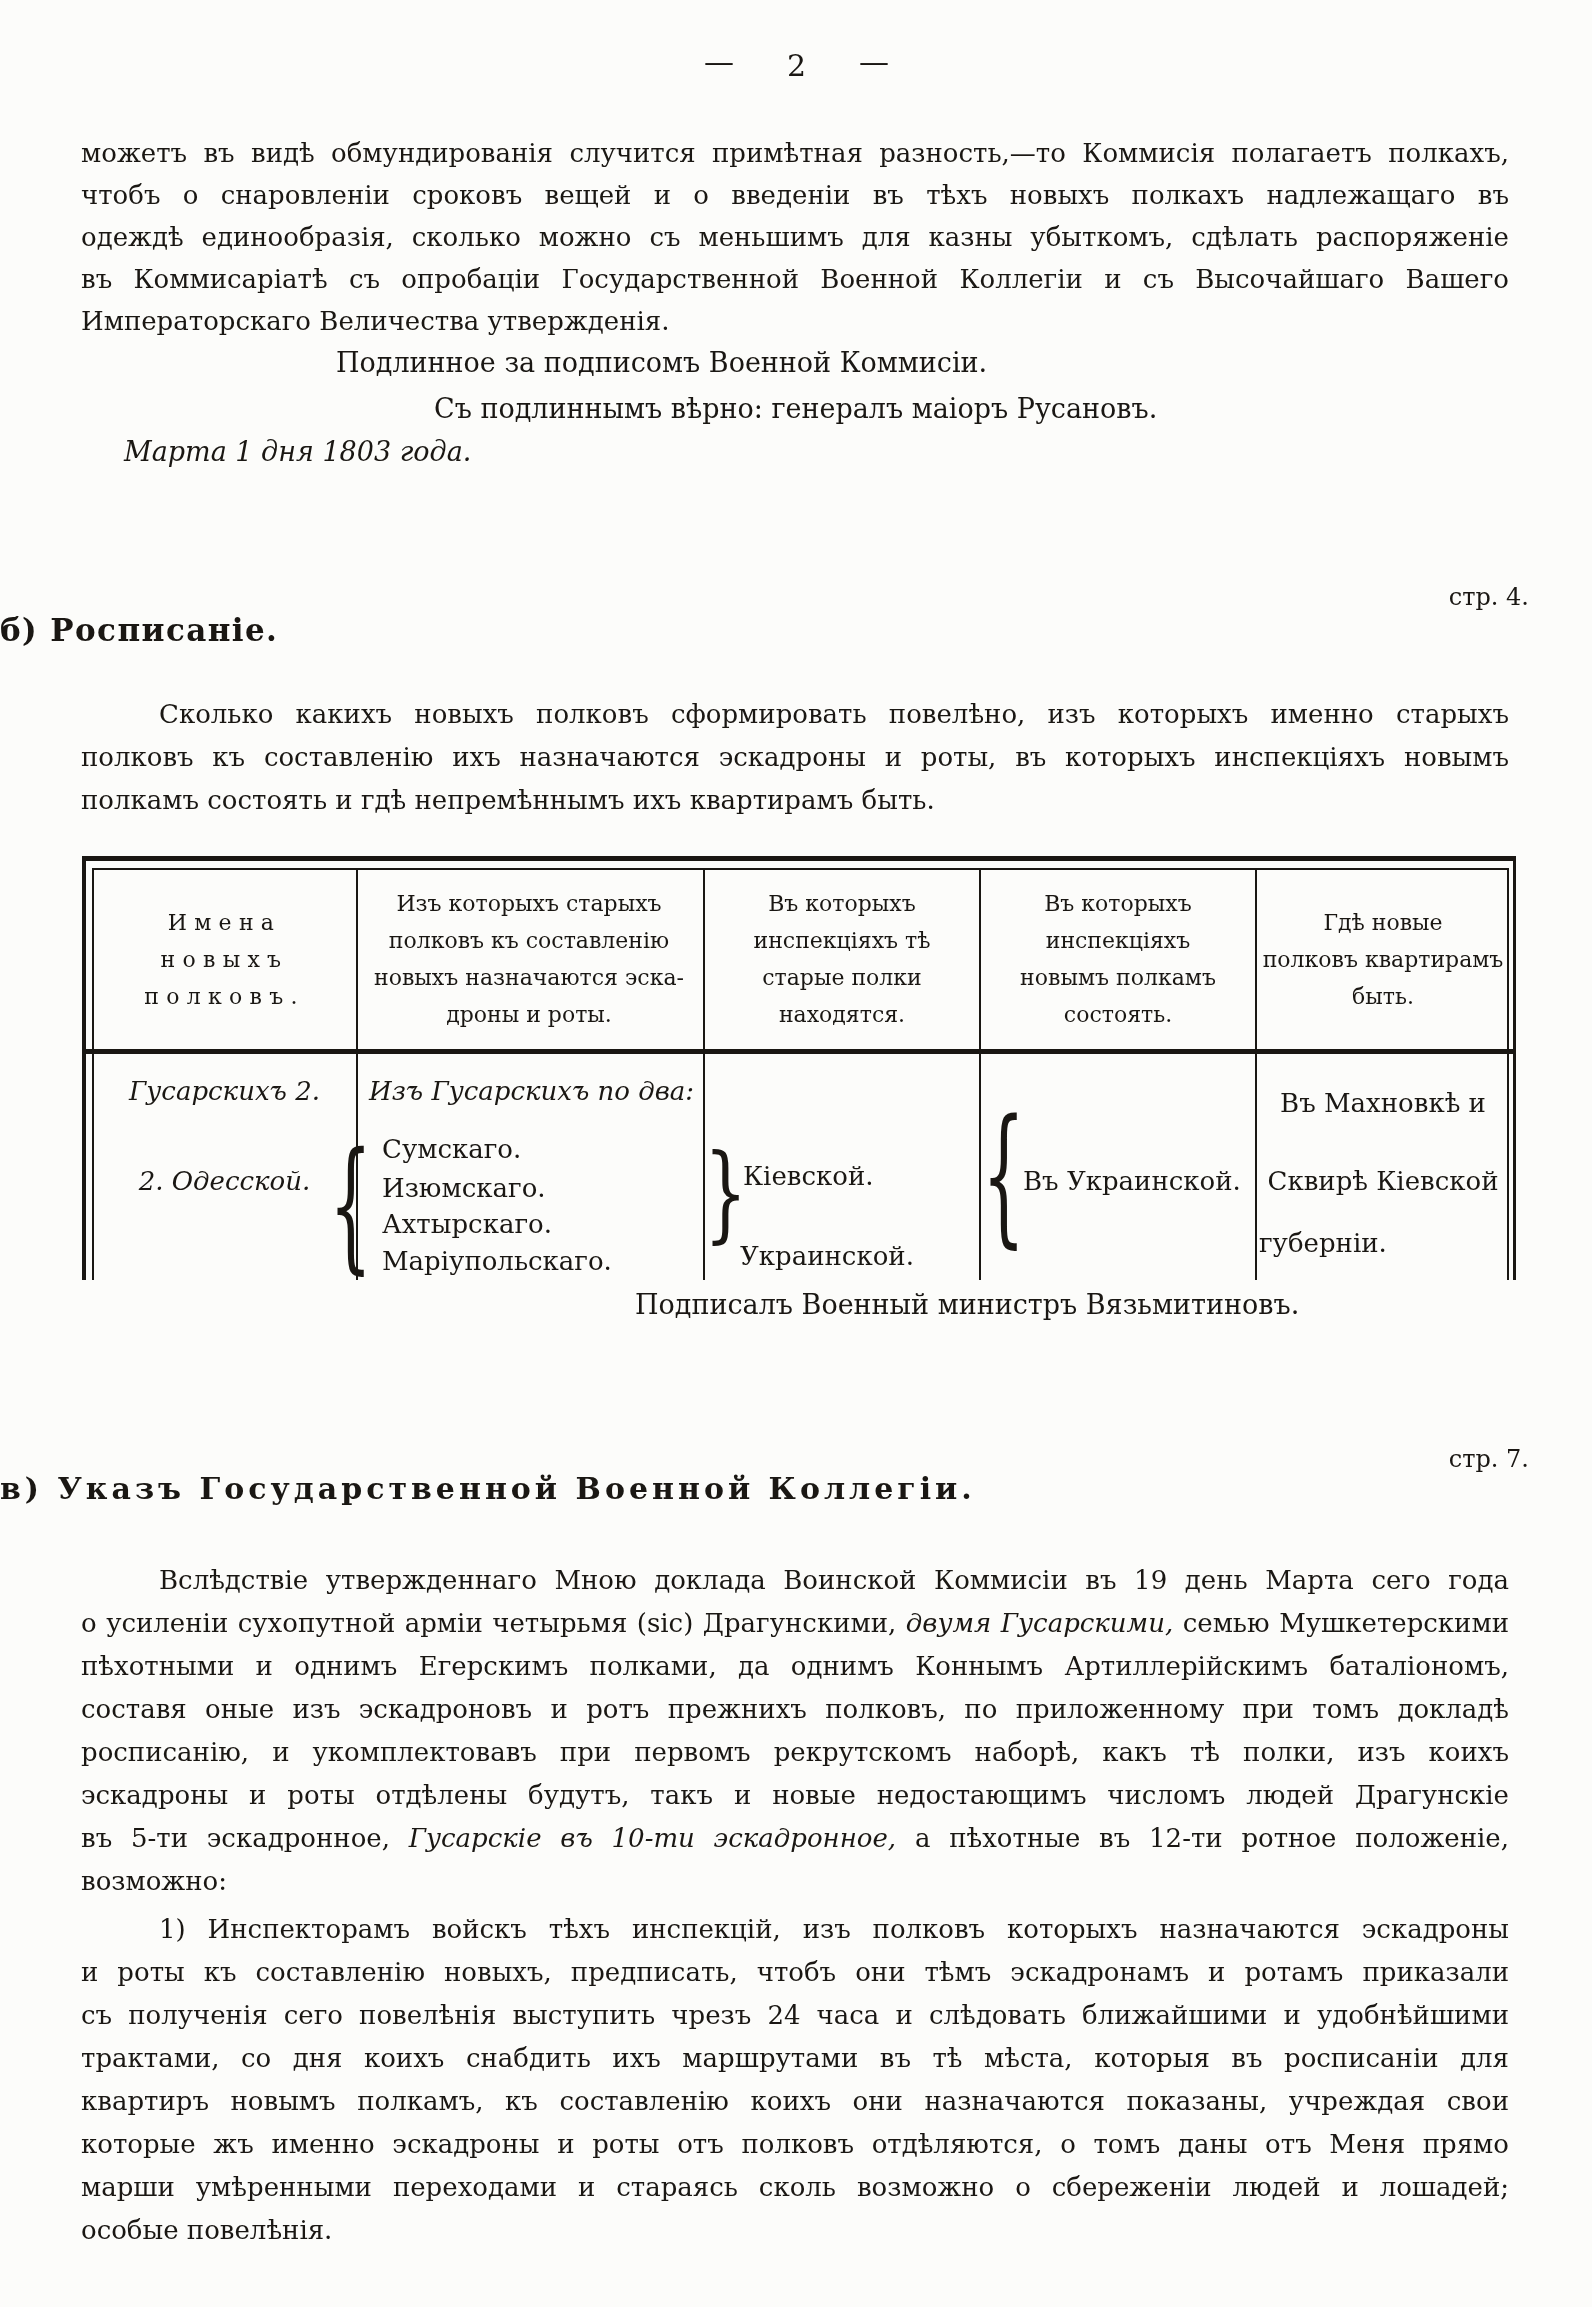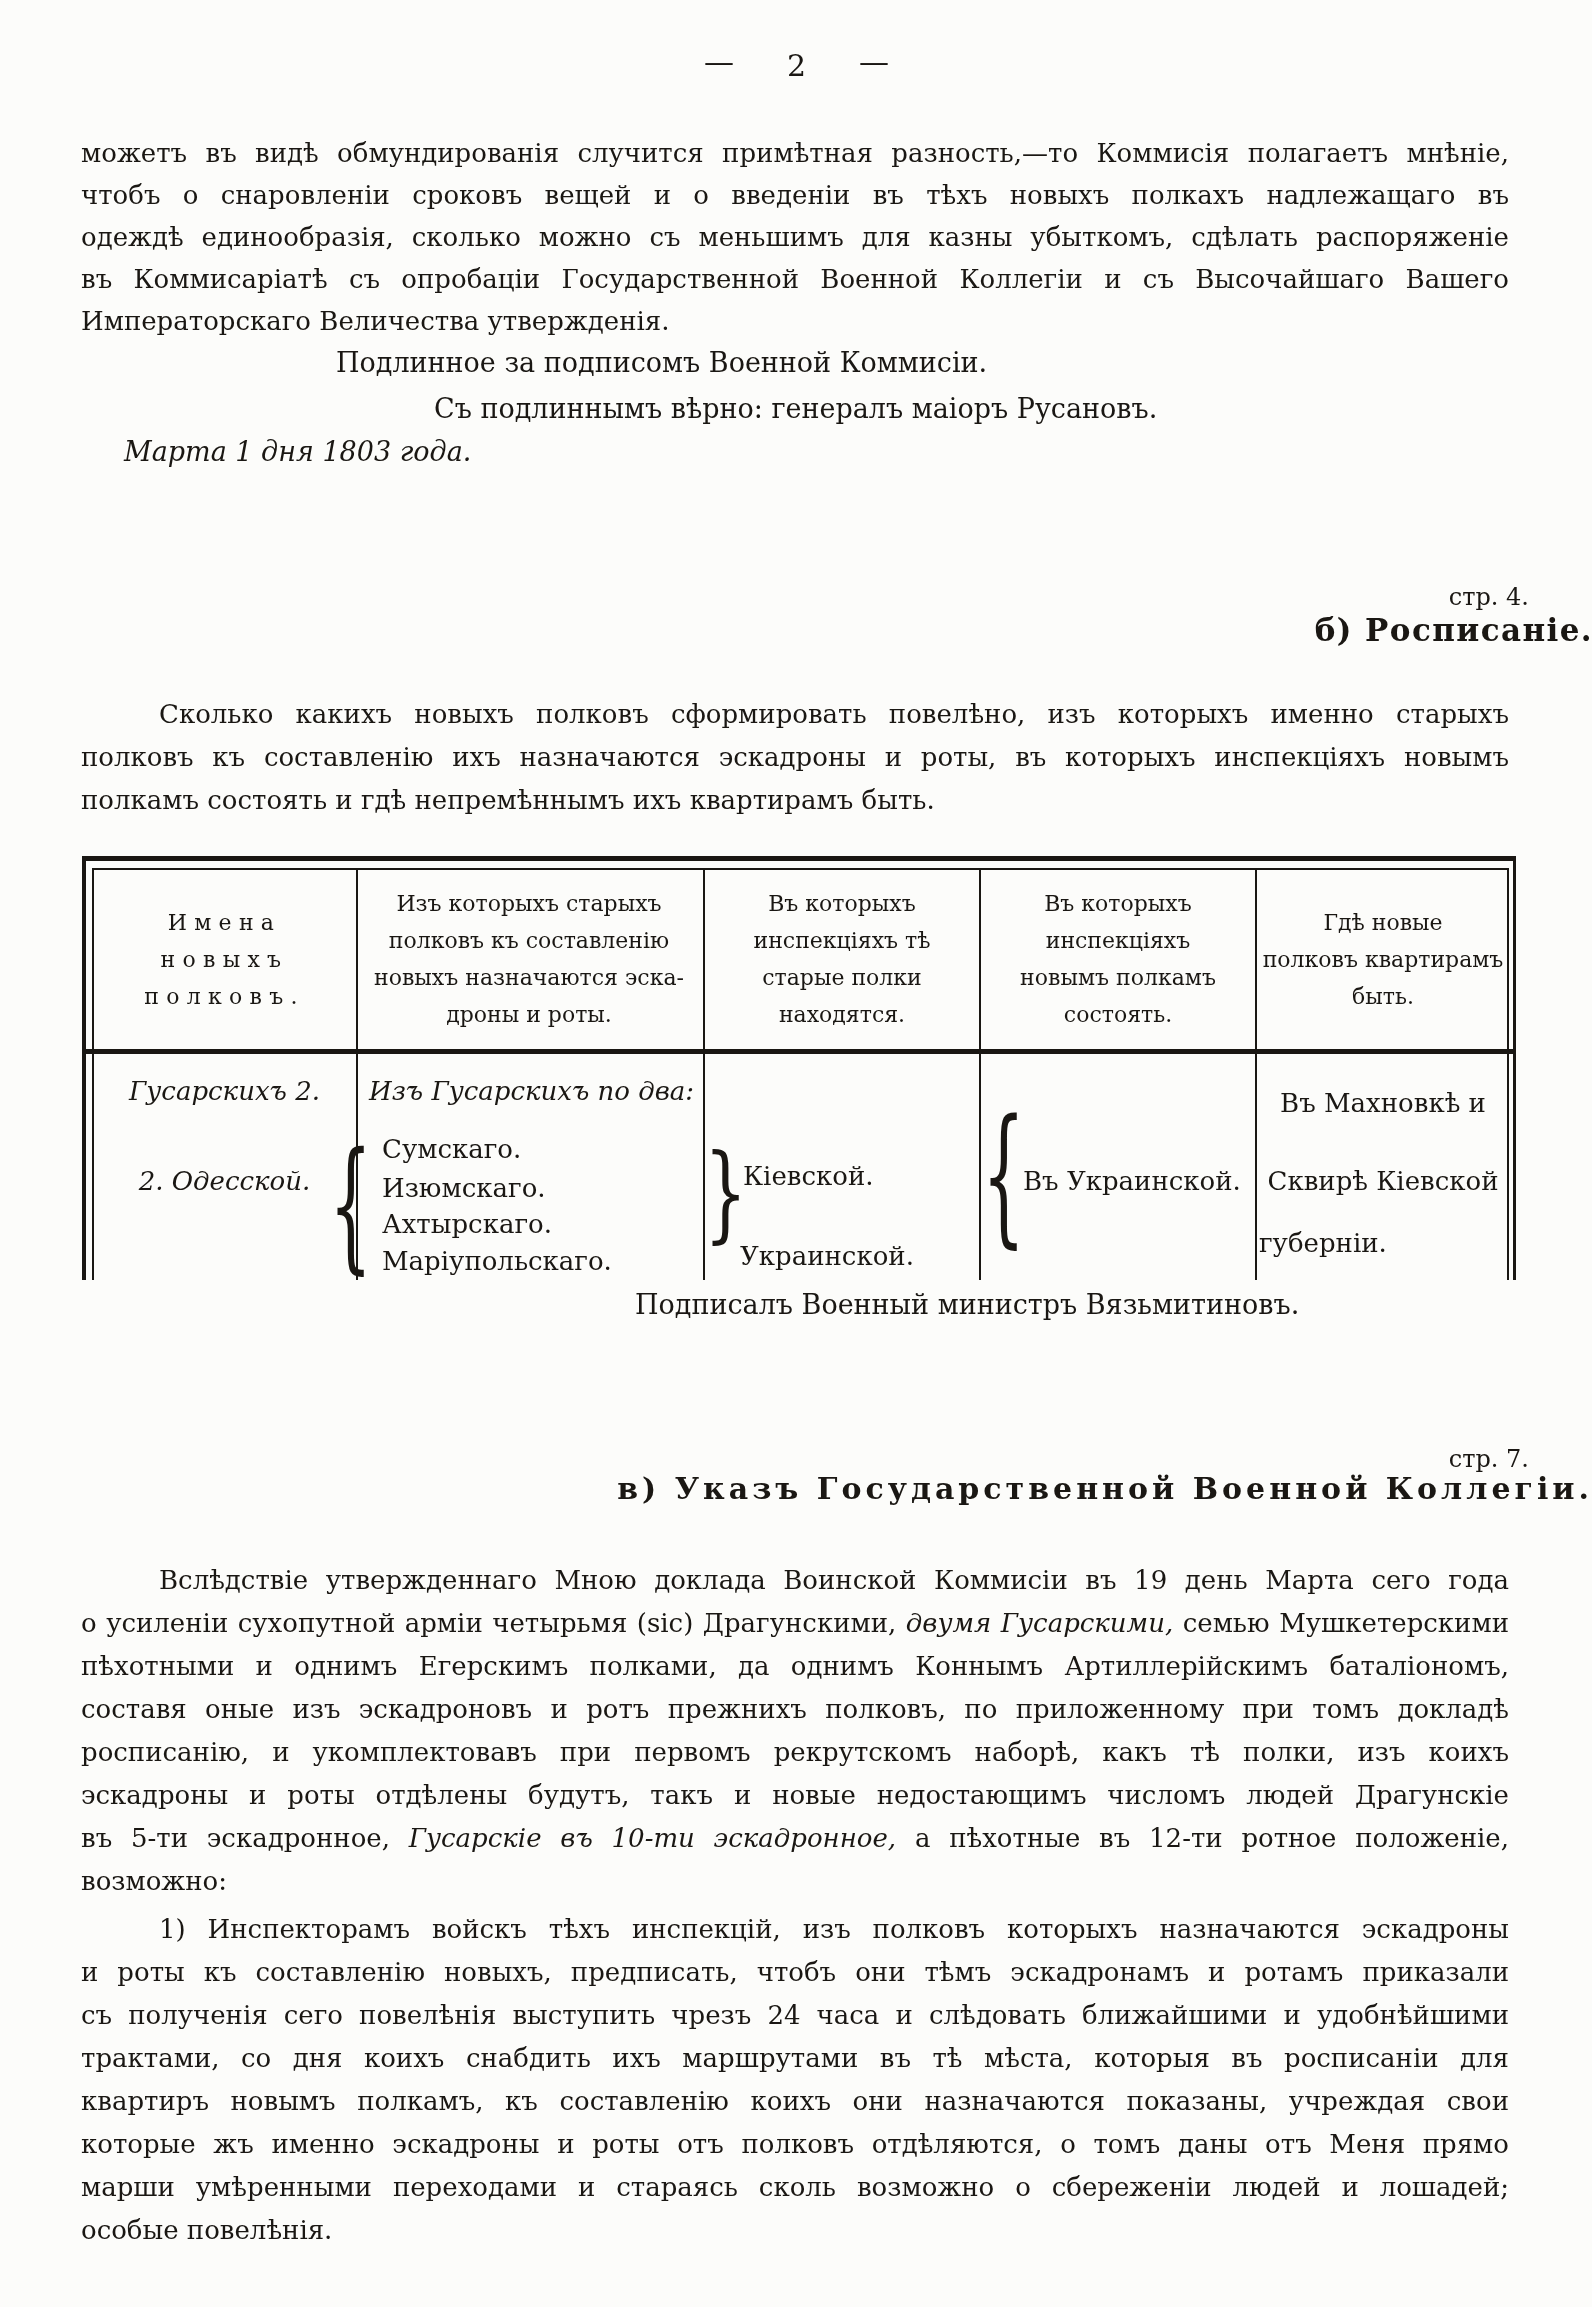--- a/index.html
+++ b/index.html
@@ -19,21 +19,21 @@
   #pagehead{left:0;top:49px;width:1593px;text-align:center;font-size:30px;line-height:34px;}
   #pagehead .dash{display:inline-block;margin:0 53px;transform:translateY(-4px);}
   
   #intro{left:81px;top:132px;width:1428px;}
   #intro .bline{height:42px;line-height:42px;}
   #att1{left:336px;top:342px;font-size:27px;line-height:42px;}
   #att2{left:434px;top:388px;font-size:27px;line-height:42px;}
   #dateline{left:124px;top:431px;font-size:27px;line-height:42px;}
   
   .pref{right:64px;font-size:24px;line-height:34px;text-align:right;}
-  .head{left:0;width:1593px;text-align:right;font-weight:bold;}
+  .head{left:0;width:1593px;text-align:left;font-weight:bold;}
   #head-b{top:609px;font-size:31px;line-height:42px;letter-spacing:1.4px;}
   #head-v{top:1468px;font-size:30px;line-height:42px;letter-spacing:4px;}
   #pref-b{top:580px;}
   #pref-v{top:1442px;}
   #para-b{left:81px;top:693px;width:1428px;}
   #para-b .bline{height:43px;line-height:43px;}
   
   #tbl{left:82px;top:856px;width:1434px;height:424px;font-size:22px;}
   #tbl .rule{position:absolute;background:#1a1713;}
   .hcell{position:absolute;top:16px;height:174px;display:flex;flex-direction:column;
@@ -50,21 +50,21 @@
 </head>
 <body>
 
 <div id="page">
 
   <div id="pagehead" class="abs">
     <span class="dash">—</span><span>2</span><span class="dash">—</span>
   </div>
 
   <div id="intro" class="abs">
-    <div class="bline just">можетъ въ видѣ обмундированія случится примѣтная разность,—то Коммисія полагаетъ мнѣніе,</div>
+    <div class="bline just">можетъ въ видѣ обмундированія случится примѣтная разность,—то Коммисія полагаетъ полкахъ,</div>
     <div class="bline just">чтобъ о снаровленіи сроковъ вещей и о введеніи въ тѣхъ новыхъ полкахъ надлежащаго въ</div>
     <div class="bline just">одеждѣ единообразія, сколько можно съ меньшимъ для казны убыткомъ, сдѣлать распоряженіе</div>
     <div class="bline just">въ Коммисаріатѣ съ опробаціи Государственной Военной Коллегіи и съ Высочайшаго Вашего</div>
     <div class="bline">Императорскаго Величества утвержденія.</div>
   </div>
 
   <div id="att1" class="abs">Подлинное за подписомъ Военной Коммисіи.</div>
   <div id="att2" class="abs">Съ подлиннымъ вѣрно: генералъ маіоръ Русановъ.</div>
   <div id="dateline" class="abs it">Марта 1 дня 1803 года.</div>
 

